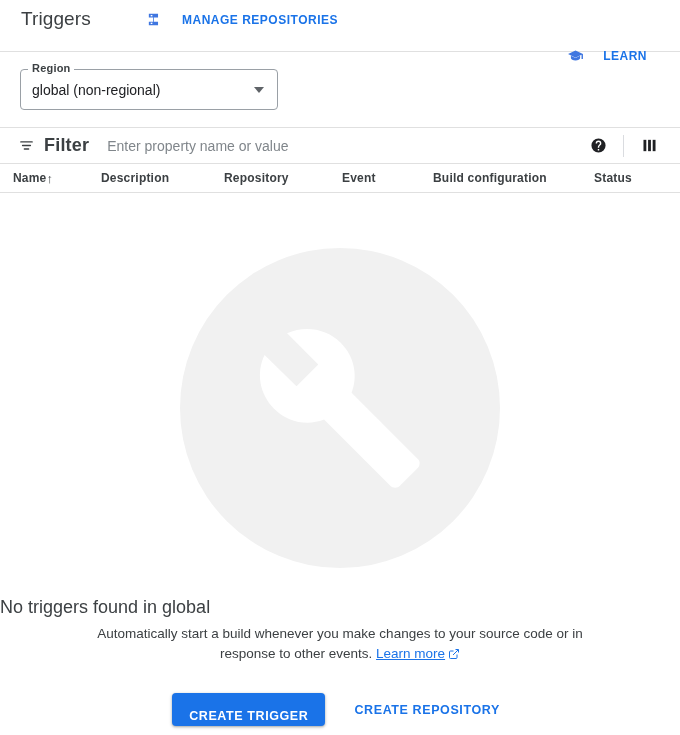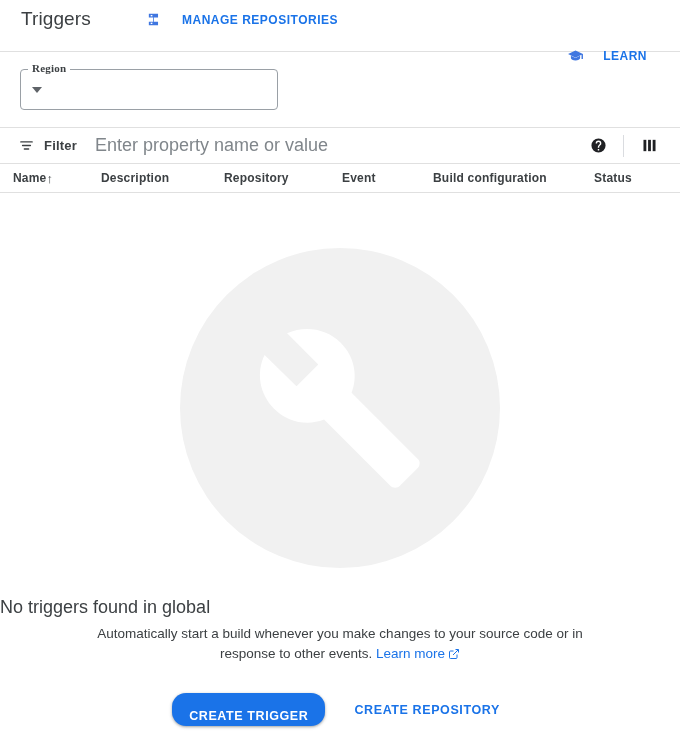--- a/index.html
+++ b/index.html
@@ -71,21 +71,20 @@
     position: absolute;
     left: 8px;
     top: -7px;
     background: #fff;
     padding: 0 4px;
     font-size: 11px;
     font-weight: 700;
     color: #3c4043;
     letter-spacing: 0.2px;
     z-index: 2;
-    font-family: Liberation Serif, serif;
   }
   .region-value {
     font-size: 14px;
     color: #202124;
     flex: 1;
   }
   .caret {
     width: 0; height: 0;
     border-left: 5px solid transparent;
     border-right: 5px solid transparent;
@@ -106,31 +105,31 @@
     padding: 0 14px 0 18px;
     background: #fff;
   }
   .filter-left {
     display: flex;
     align-items: center;
     gap: 9px;
     cursor: pointer;
   }
   .filter-label {
-    font-size: 13px;
+    font-size: 18px;
     font-weight: 700;
     color: #3c4043;
     letter-spacing: 0.2px;
   }
   .filter-input {
     flex: 1;
     border: none;
     outline: none;
     margin-left: 16px;
-    font-size: 18px;
+    font-size: 14px;
     font-family: "Liberation Sans", sans-serif;
     color: #202124;
     background: transparent;
     height: 100%;
   }
   .filter-input::placeholder { color: #80868b; }
   .fb-icons { display: flex; align-items: center; gap: 0; }
   .fb-btn {
     width: 34px; height: 34px;
     display: flex; align-items: center; justify-content: center;
@@ -211,20 +210,21 @@
     left: 90px;
     right: 90px;
     top: 431px;
     text-align: center;
     font-size: 13.5px;
     line-height: 20px;
     color: #3c4043;
   }
   .empty-link {
     color: #1a73e8;
+    text-decoration: underline;
     cursor: pointer;
     white-space: nowrap;
   }
   .ext-icon {
     display: inline-block;
     vertical-align: -2px;
     margin-left: 3px;
   }
   .empty-actions {
     position: absolute;
@@ -232,21 +232,21 @@
     top: 500px;
     display: flex;
     justify-content: center;
     align-items: center;
     gap: 21px;
   }
   .btn-primary {
     background: #1a73e8;
     color: #ffffff;
     border: none;
-    border-radius: 14px;
+    border-radius: 4px;
     height: 33px;
     padding: 16px 17px;
     font-size: 12.5px;
     font-weight: 700;
     letter-spacing: 0.6px;
     font-family: "Liberation Sans", sans-serif;
     cursor: pointer;
     box-shadow: 0 1px 2px rgba(60,64,67,.3), 0 1px 3px 1px rgba(60,64,67,.15);
   }
   .btn-text {
@@ -287,20 +287,21 @@
         <path d="M5.5 12.3v3.2C5.5 17.3 8.4 19 12 19s6.5-1.7 6.5-3.5v-3.2L12 15.6l-6.5-3.3z"></path>
       </svg>
     </span>
     <span class="label">LEARN</span>
   </div>
 </div>
 
 <div class="region-wrap">
   <div class="region-legend">Region</div>
   <div class="region-field">
+    <span class="region-value">global (non-regional)</span>
     <span class="caret"></span>
   </div>
 </div>
 
 <div class="filterbar">
   <div class="filter-left">
     <span class="ico">
       <svg class="icon-svg" width="17" height="17" viewBox="0 0 24 24" fill="#3c4043">
         <rect x="3" y="6" width="18" height="1.9" rx="0.95"></rect>
         <rect x="5.5" y="11" width="13" height="1.9" rx="0.95"></rect>

